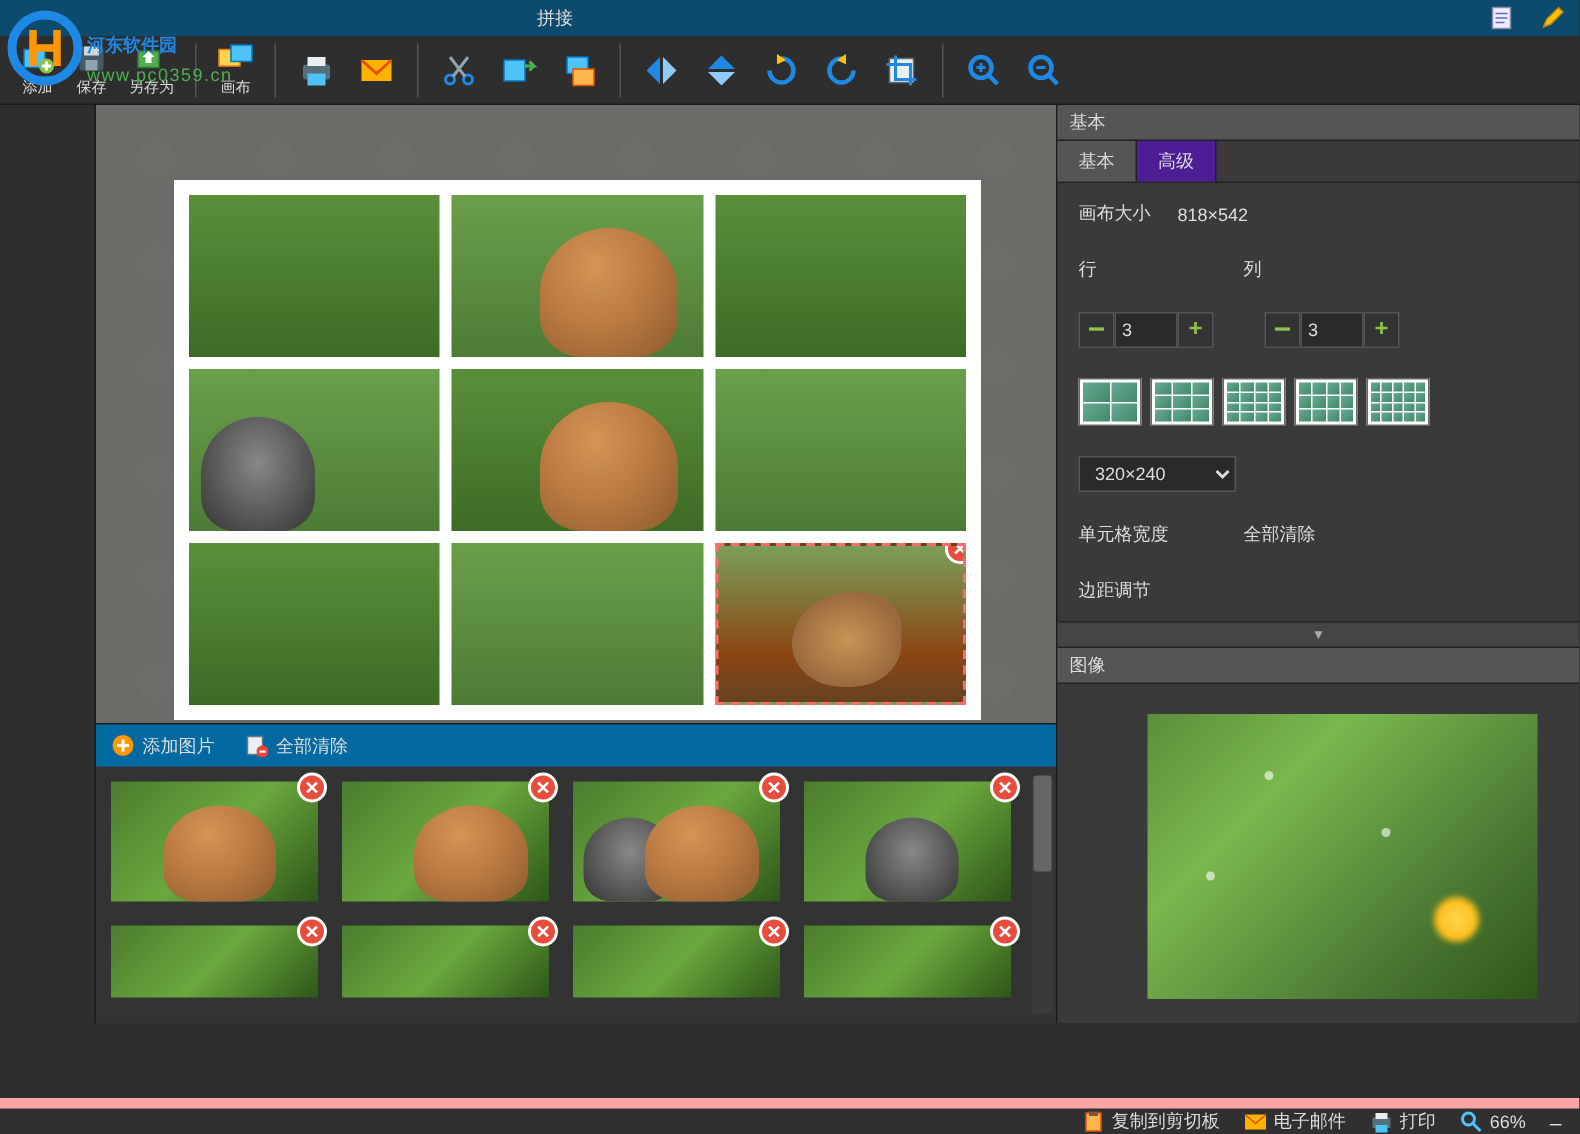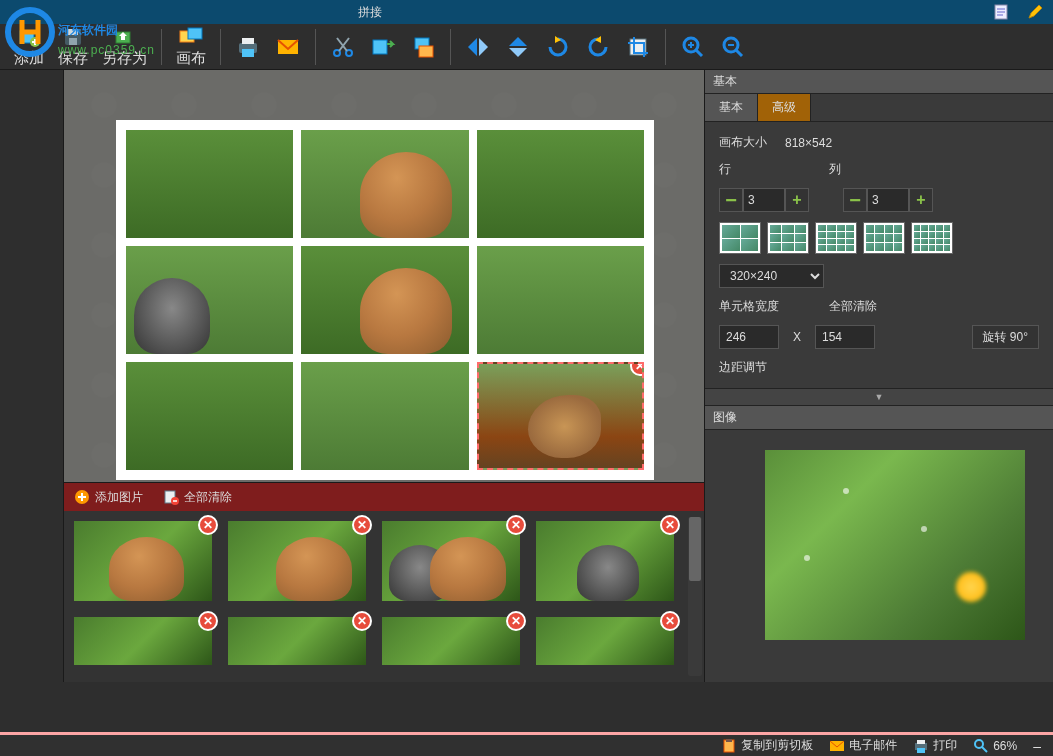--- a/index.html
+++ b/index.html
@@ -3,53 +3,53 @@
 <meta charset="utf-8">
 <style>
 *{margin:0;padding:0;box-sizing:border-box;font-family:"Microsoft YaHei",Arial,sans-serif;font-size:12px;color:#ddd}
 body{background:#2e2e2e;width:1053px;height:756px;overflow:hidden;position:relative}
 .menubar{height:24px;background:#0c4a6e;display:flex;align-items:center;padding-left:350px;gap:2px}
 .menubar span{padding:2px 8px;cursor:pointer}
 .topright{position:absolute;top:4px;right:10px;display:flex;gap:18px}
 .topright svg{cursor:pointer}
 .toolbar{height:46px;background:#2e2e2e;border-bottom:1px solid #1a1a1a;display:flex;align-items:center;padding:0 8px;gap:2px}
 .tbitem{display:flex;flex-direction:column;align-items:center;padding:2px 6px;cursor:pointer;border-radius:3px}
-.tbitem .lbl{font-size:15px;margin-top:1px}
+.tbitem .lbl{font-size:10px;margin-top:1px}
 .sep{width:1px;height:36px;background:#555;margin:0 6px}
 .watermark{position:absolute;top:6px;left:4px;z-index:100;pointer-events:none}
 .main{display:flex;height:612px}
 .left-spacer{width:64px;background:#2e2e2e;border-right:1px solid #1a1a1a}
 .canvas-wrap{width:640px;background:#2e2e2e;display:flex;flex-direction:column}
 .canvas-area{flex:1;position:relative;overflow:hidden;background:#656563}
 .bgpat{position:absolute;inset:0;background:#6b6b68}
 .bgpat::before{content:"";position:absolute;inset:0;background-image:radial-gradient(circle at 50% 50%,rgba(255,255,255,.05) 12px,transparent 13px);background-size:80px 70px;opacity:.3}
 .collage{position:absolute;left:52px;top:50px;width:538px;height:360px;background:#fff;padding:10px;display:grid;grid-template-columns:1fr 1fr 1fr;grid-template-rows:1fr 1fr 1fr;gap:8px}
 .cell{background:linear-gradient(135deg,#4a7c2e 0%,#6ba83e 40%,#3d6625 100%);position:relative;overflow:hidden}
 .cell.c1{background:linear-gradient(180deg,#5a8f3a 0%,#3d6b25 100%)}
 .cell.c2{background:linear-gradient(180deg,#6a9f4a 0%,#4d7b35 100%)}
 .cat{position:absolute;bottom:0;right:10%;width:55%;height:80%;background:radial-gradient(ellipse at 40% 30%,#d49555 0%,#b87840 50%,#8a5a2e 100%);border-radius:50% 50% 30% 30%}
 .cat2{position:absolute;bottom:0;left:5%;width:45%;height:70%;background:radial-gradient(ellipse at 50% 40%,#888 0%,#555 60%,#333 100%);border-radius:50% 50% 30% 30%}
 .sel{border:2px dashed #ff6b6b}
 .delbtn{position:absolute;top:-8px;right:-8px;width:20px;height:20px;background:#e74c3c;border-radius:50%;border:2px solid #fff;z-index:5;cursor:pointer;display:flex;align-items:center;justify-content:center;color:#fff;font-weight:bold;font-size:12px}
 .squirrel{background:linear-gradient(180deg,#7a9f5a 0%,#8b4513 70%,#654321 100%)}
 .sqb{position:absolute;bottom:10%;left:30%;width:45%;height:60%;background:radial-gradient(ellipse,#c89555 0%,#9a6a3e 70%);border-radius:60% 40% 50% 50%}
 .tray{height:200px;background:#333;border-top:1px solid #1a1a1a;display:flex;flex-direction:column}
-.trayhead{height:28px;background:#7f1d1d;display:flex;align-items:center;padding:0 10px;gap:20px}
+.trayhead{height:28px;background:#0369a1;display:flex;align-items:center;padding:0 10px;gap:20px}
 .trayhead .act{display:flex;align-items:center;gap:5px;cursor:pointer}
 .thumbs{flex:1;padding:10px;display:flex;flex-wrap:wrap;gap:16px;687px;align-content:flex-start;position:relative}
 .thumb{width:138px;height:80px;position:relative;background:linear-gradient(135deg,#4a7c2e 0%,#6ba83e 50%,#2d5618 100%);cursor:pointer}
 .thumb .delbtn{top:-6px;right:-6px}
 .sb{position:absolute;right:2px;top:6px;bottom:6px;width:14px;background:#3a3a3a;border-radius:2px}
 .sb .h{position:absolute;left:1px;right:1px;top:0;height:40%;background:#666;border-radius:2px;cursor:pointer}
 .right{flex:1;background:#3a3a3a;border-left:1px solid #1a1a1a;display:flex;flex-direction:column}
 .panelhead{height:24px;background:#555;border-bottom:1px solid #222;display:flex;align-items:center;padding:0 8px;font-size:12px}
 .tabs{display:flex;background:#3a3a3a;border-bottom:1px solid #222}
-.tab{padding:5px 14px;cursor:pointer;background:#a16207;border-right:1px solid #222}
+.tab{padding:5px 14px;cursor:pointer;background:#4c1d95;border-right:1px solid #222}
 .tab.active{background:#555}
-.panelbody{padding:12px 14px;display:flex;flex-direction:column;gap:10px}
+.panelbody{padding:12px 14px;display:flex;flex-direction:column;gap:20px}
 .row{display:flex;align-items:center;gap:10px}
 .row label{min-width:56px;font-size:12px}
 .spin{display:flex;align-items:center;gap:0}
 .spin button{width:24px;height:24px;background:#333;border:1px solid #555;cursor:pointer;display:flex;align-items:center;justify-content:center}
 .spin input{width:42px;height:24px;background:#2a2a2a;border:1px solid #555;text-align:left;padding:0 4px;color:#ddd}
 .plus{color:#8bc34a;font-weight:bold;font-size:16px}
 .minus{color:#8bc34a;font-weight:bold;font-size:20px;line-height:0}
 .templates{display:flex;gap:6px}
 .tmpl{width:42px;height:32px;border:1px solid #666;cursor:pointer;background:#fff;padding:2px;display:grid;gap:1px}
 .tmpl.t1{grid-template:1fr 1fr/1fr 1fr}
@@ -60,21 +60,21 @@
 .tmpl div{background:linear-gradient(135deg,#6a9,#486)}
 select,.inp{height:24px;background:#2a2a2a;border:1px solid #555;color:#ddd;padding:0 6px}
 select{cursor:pointer}
 .inp{width:60px}
 .btn{height:24px;padding:0 10px;background:#333;border:1px solid #555;color:#ddd;cursor:pointer}
 .section-sep{height:18px;background:#444;border-top:1px solid #222;border-bottom:1px solid #222;display:flex;align-items:center;justify-content:center;cursor:pointer}
 .section-sep::after{content:"▼";font-size:9px;color:#aaa}
 .preview{flex:1;padding:20px 10px 10px 60px;background:#3a3a3a;overflow:hidden}
 .preview-img{width:260px;height:190px;background:linear-gradient(135deg,#5a8f3a 0%,#7ab84e 30%,#4d7b35 70%,#2d5618 100%);position:relative}
 .preview-img::after{content:"";position:absolute;bottom:20%;right:15%;width:30px;height:30px;background:radial-gradient(circle,#ffd54f 0%,#ffb300 100%);border-radius:50%;filter:blur(2px)}
-.statusbar{position:absolute;bottom:0;left:0;right:0;height:24px;background:#303030;border-top:3px solid #fca5a5;display:flex;align-items:center;justify-content:flex-end;padding:0 12px;gap:16px}
+.statusbar{position:absolute;bottom:0;left:0;right:0;height:24px;background:#303030;border-top:7px solid #fca5a5;display:flex;align-items:center;justify-content:flex-end;padding:0 12px;gap:16px}
 .statusbar .it{display:flex;align-items:center;gap:4px;cursor:pointer;font-size:11px}
 .ico{width:16px;height:16px;display:inline-block}
 .flower{position:absolute;width:6px;height:6px;background:#fff;border-radius:50%;opacity:.6}
 </style>
 </head>
 <body>
 
 <div class="watermark">
   <svg width="200" height="56" viewBox="0 0 200 56">
     <circle cx="26" cy="26" r="22" fill="none" stroke="#1e88e5" stroke-width="6"></circle>
@@ -405,27 +405,20 @@
       </div>
       <div class="row" style="gap:12px">
         <select style="width:105px">
           <option>320×240</option>
         </select>
       </div>
       <div class="row">
         <label style="min-width:100px">单元格宽度</label>
         <label>全部清除</label>
       </div>
-      <div class="row" style="gap:14px">
-        <input class="inp" value="246" style="">
-        <span style="cursor:pointer">X</span>
-        <input class="inp" value="154" style="">
-        <div style="flex:1"></div>
-        <button class="btn">旋转 90°</button>
-      </div>
       <div class="row">
         <label>边距调节</label>
       </div>
     </div>
     <div class="section-sep"></div>
     <div class="panelhead">图像</div>
     <div class="preview">
       <div class="preview-img">
         <div class="flower" style="top:20%;left:30%"></div>
         <div class="flower" style="top:40%;left:60%"></div>

